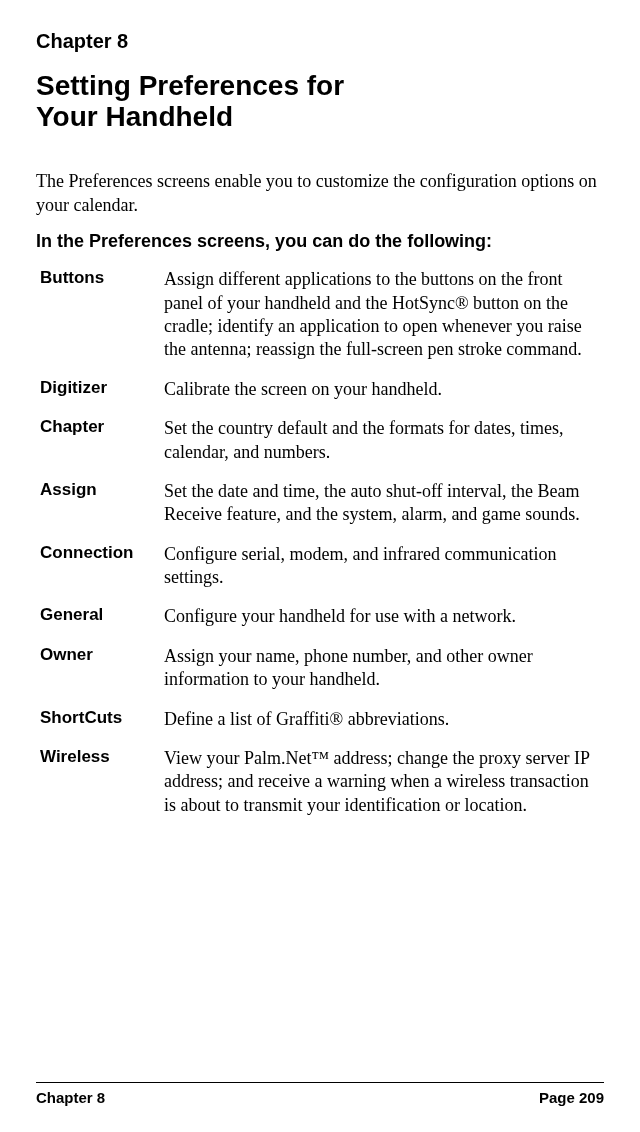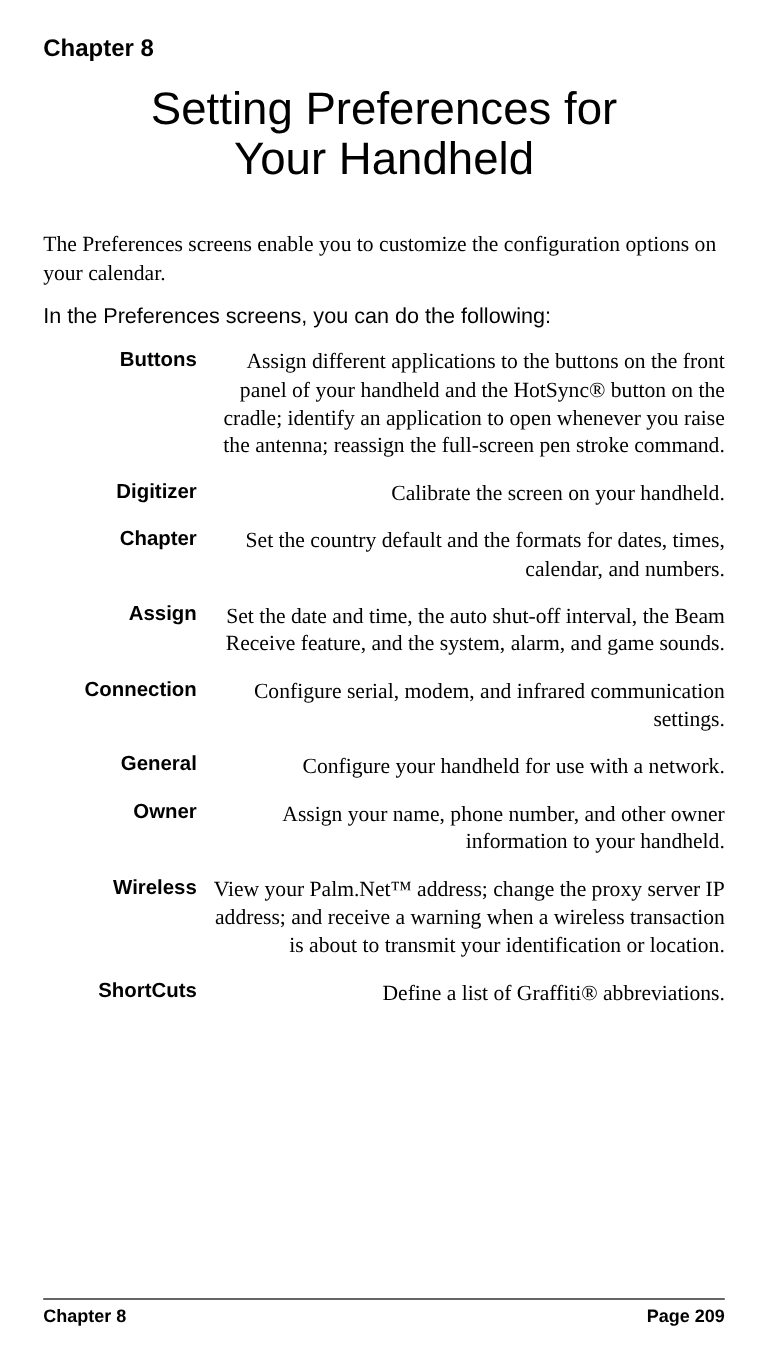--- a/index.html
+++ b/index.html
@@ -17,40 +17,38 @@
       color: #000;
     }
     .chapter-label {
       font-family: 'Trebuchet MS', Arial, sans-serif;
       font-weight: bold;
       font-size: 20px;
       margin-bottom: 18px;
     }
     .chapter-title {
       font-family: 'Trebuchet MS', Arial, sans-serif;
-      font-weight: normal;
-      font-size: 38px;
+      font-weight: bold;
+      font-size: 28px;
       line-height: 1.1;
       margin-bottom: 36px;
-      text-align: center;
     }
     .intro-text {
       font-size: 18px;
       line-height: 1.35;
       margin-bottom: 14px;
     }
     .section-heading {
       font-family: 'Trebuchet MS', Arial, sans-serif;
-      font-weight: normal;
+      font-weight: bold;
       font-size: 18px;
       margin-bottom: 16px;
     }
     .pref-table {
       width: 100%;
-      text-align: right;
     }
     .pref-row {
       display: flex;
       margin-bottom: 16px;
     }
     .pref-label {
       font-family: 'Trebuchet MS', Arial, sans-serif;
       font-weight: bold;
       font-size: 17px;
       width: 128px;
@@ -113,25 +111,25 @@
   </div>
   <div class="pref-row">
     <div class="pref-label">General</div>
     <div class="pref-desc">Configure your handheld for use with a network.</div>
   </div>
   <div class="pref-row">
     <div class="pref-label">Owner</div>
     <div class="pref-desc">Assign your name, phone number, and other owner information to your handheld.</div>
   </div>
   <div class="pref-row">
+    <div class="pref-label">ShortCuts</div>
+    <div class="pref-desc">Define a list of Graffiti® abbreviations.</div>
+  </div>
+  <div class="pref-row">
     <div class="pref-label">Wireless</div>
     <div class="pref-desc">View your Palm.Net™ address; change the proxy server IP address; and receive a warning when a wireless transaction is about to transmit your identification or location.</div>
-  </div>
-  <div class="pref-row">
-    <div class="pref-label">ShortCuts</div>
-    <div class="pref-desc">Define a list of Graffiti® abbreviations.</div>
   </div>
 </div>
 
 <div class="footer">
   <span>Chapter 8</span>
   <span>Page 209</span>
 </div>
 
 </body></html>

